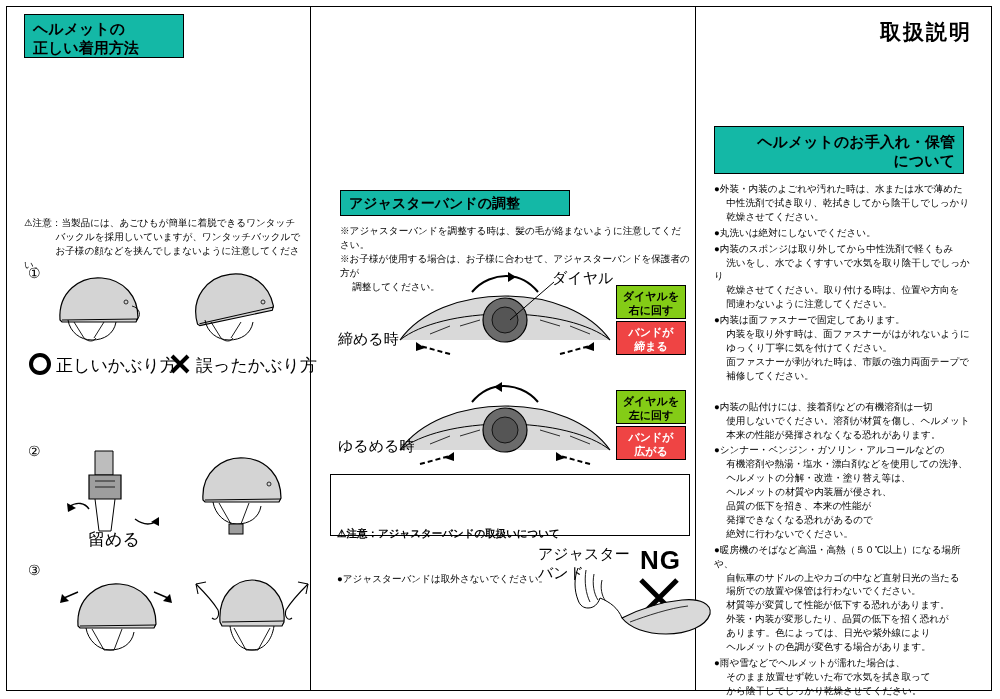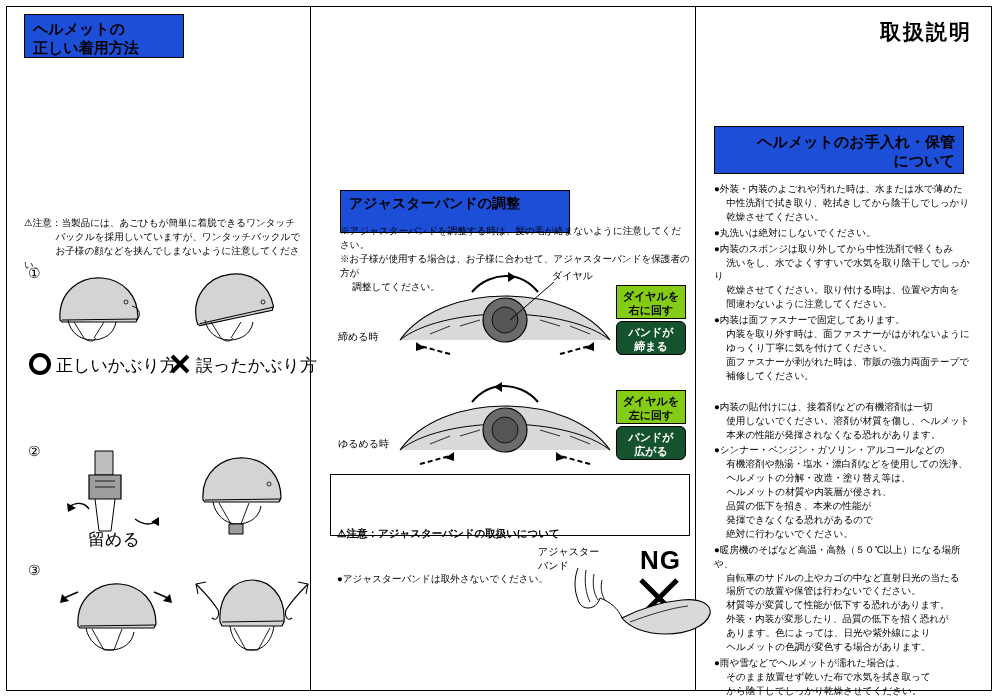--- a/index.html
+++ b/index.html
@@ -37,21 +37,21 @@
   .doc-title {
     position: absolute;
     right: 28px;
     top: 18px;
     font-size: 21px;
     font-weight: bold;
     letter-spacing: 2px;
   }
   .hdr {
     position: absolute;
-    background: #1d4ed8;
+    background: #14b8a6;
     border: 1px solid #000;
     box-sizing: border-box;
     font-weight: bold;
     color: #000;
   }
   .hdr .l1, .hdr .l2 {
     display: block;
     line-height: 1.28;
   }
   .txt {
@@ -79,28 +79,28 @@
     position: absolute;
     border: 1px solid #000;
     box-sizing: border-box;
     text-align: center;
     font-size: 11px;
     font-weight: bold;
     line-height: 1.25;
     white-space: pre-wrap;
   }
   .callout.light { background: #84cc16; padding-top: 4px; }
-  .callout.dark { background: #14532d; color: #fff; padding-top: 4px; border-radius: 6px; }
+  .callout.dark { background: #ef4444; color: #fff; padding-top: 4px; }
   .stepnum {
     position: absolute;
     font-size: 14px;
   }
   .label {
     position: absolute;
-    font-size: 10px;
+    font-size: 15px;
     white-space: pre-wrap;
   }
   .label-b {
     position: absolute;
     font-size: 17px;
     font-weight: normal;
     white-space: pre-wrap;
   }
   .big-ng {
     position: absolute;
@@ -223,21 +223,21 @@
       <path d="M40 60 C42 74, 50 84, 62 84 C74 84, 82 74, 84 60" fill="none" stroke="#000" stroke-width="1"></path>
       <path d="M44 62 L56 84 M80 62 L68 84" fill="none" stroke="#000" stroke-width="0.9"></path>
       <path d="M56 84 L68 84" stroke="#000" stroke-width="0.9"></path>
       <path d="M6 18 C14 26, 22 34, 28 44 C30 50, 26 56, 22 52" fill="none" stroke="#000" stroke-width="1.1"></path>
       <path d="M6 18 L16 16 M6 18 L8 28" stroke="#000" stroke-width="1.1"></path>
       <path d="M118 18 C110 26, 102 34, 96 44 C94 50, 98 56, 102 52" fill="none" stroke="#000" stroke-width="1.1"></path>
       <path d="M118 18 L108 16 M118 18 L116 28" stroke="#000" stroke-width="1.1"></path>
     </svg>
   </div>
 
-  <div class="hdr" style="left:340px; top:190px; width:230px; height:43px; font-size:14px; padding:4px 8px;">
+  <div class="hdr" style="left:340px; top:190px; width:230px; height:26px; font-size:14px; padding:4px 8px;">
     <span class="l1">アジャスターバンドの調整</span>
   </div>
 
   <div class="txt-s" style="left:340px; top:224px; width:350px;">※アジャスターバンドを調整する時は、髪の毛が絡まないように注意してください。
 ※お子様が使用する場合は、お子様に合わせて、アジャスターバンドを保護者の方が
 　 調整してください。</div>
 
   <div class="svgwrap" style="left:390px; top:268px;">
     <svg width="230" height="100" viewBox="0 0 230 100">
       <path d="M10 72 C30 44, 70 28, 115 28 C160 28, 200 44, 220 72" fill="#d9d9d9" stroke="#000" stroke-width="1.2"></path>

